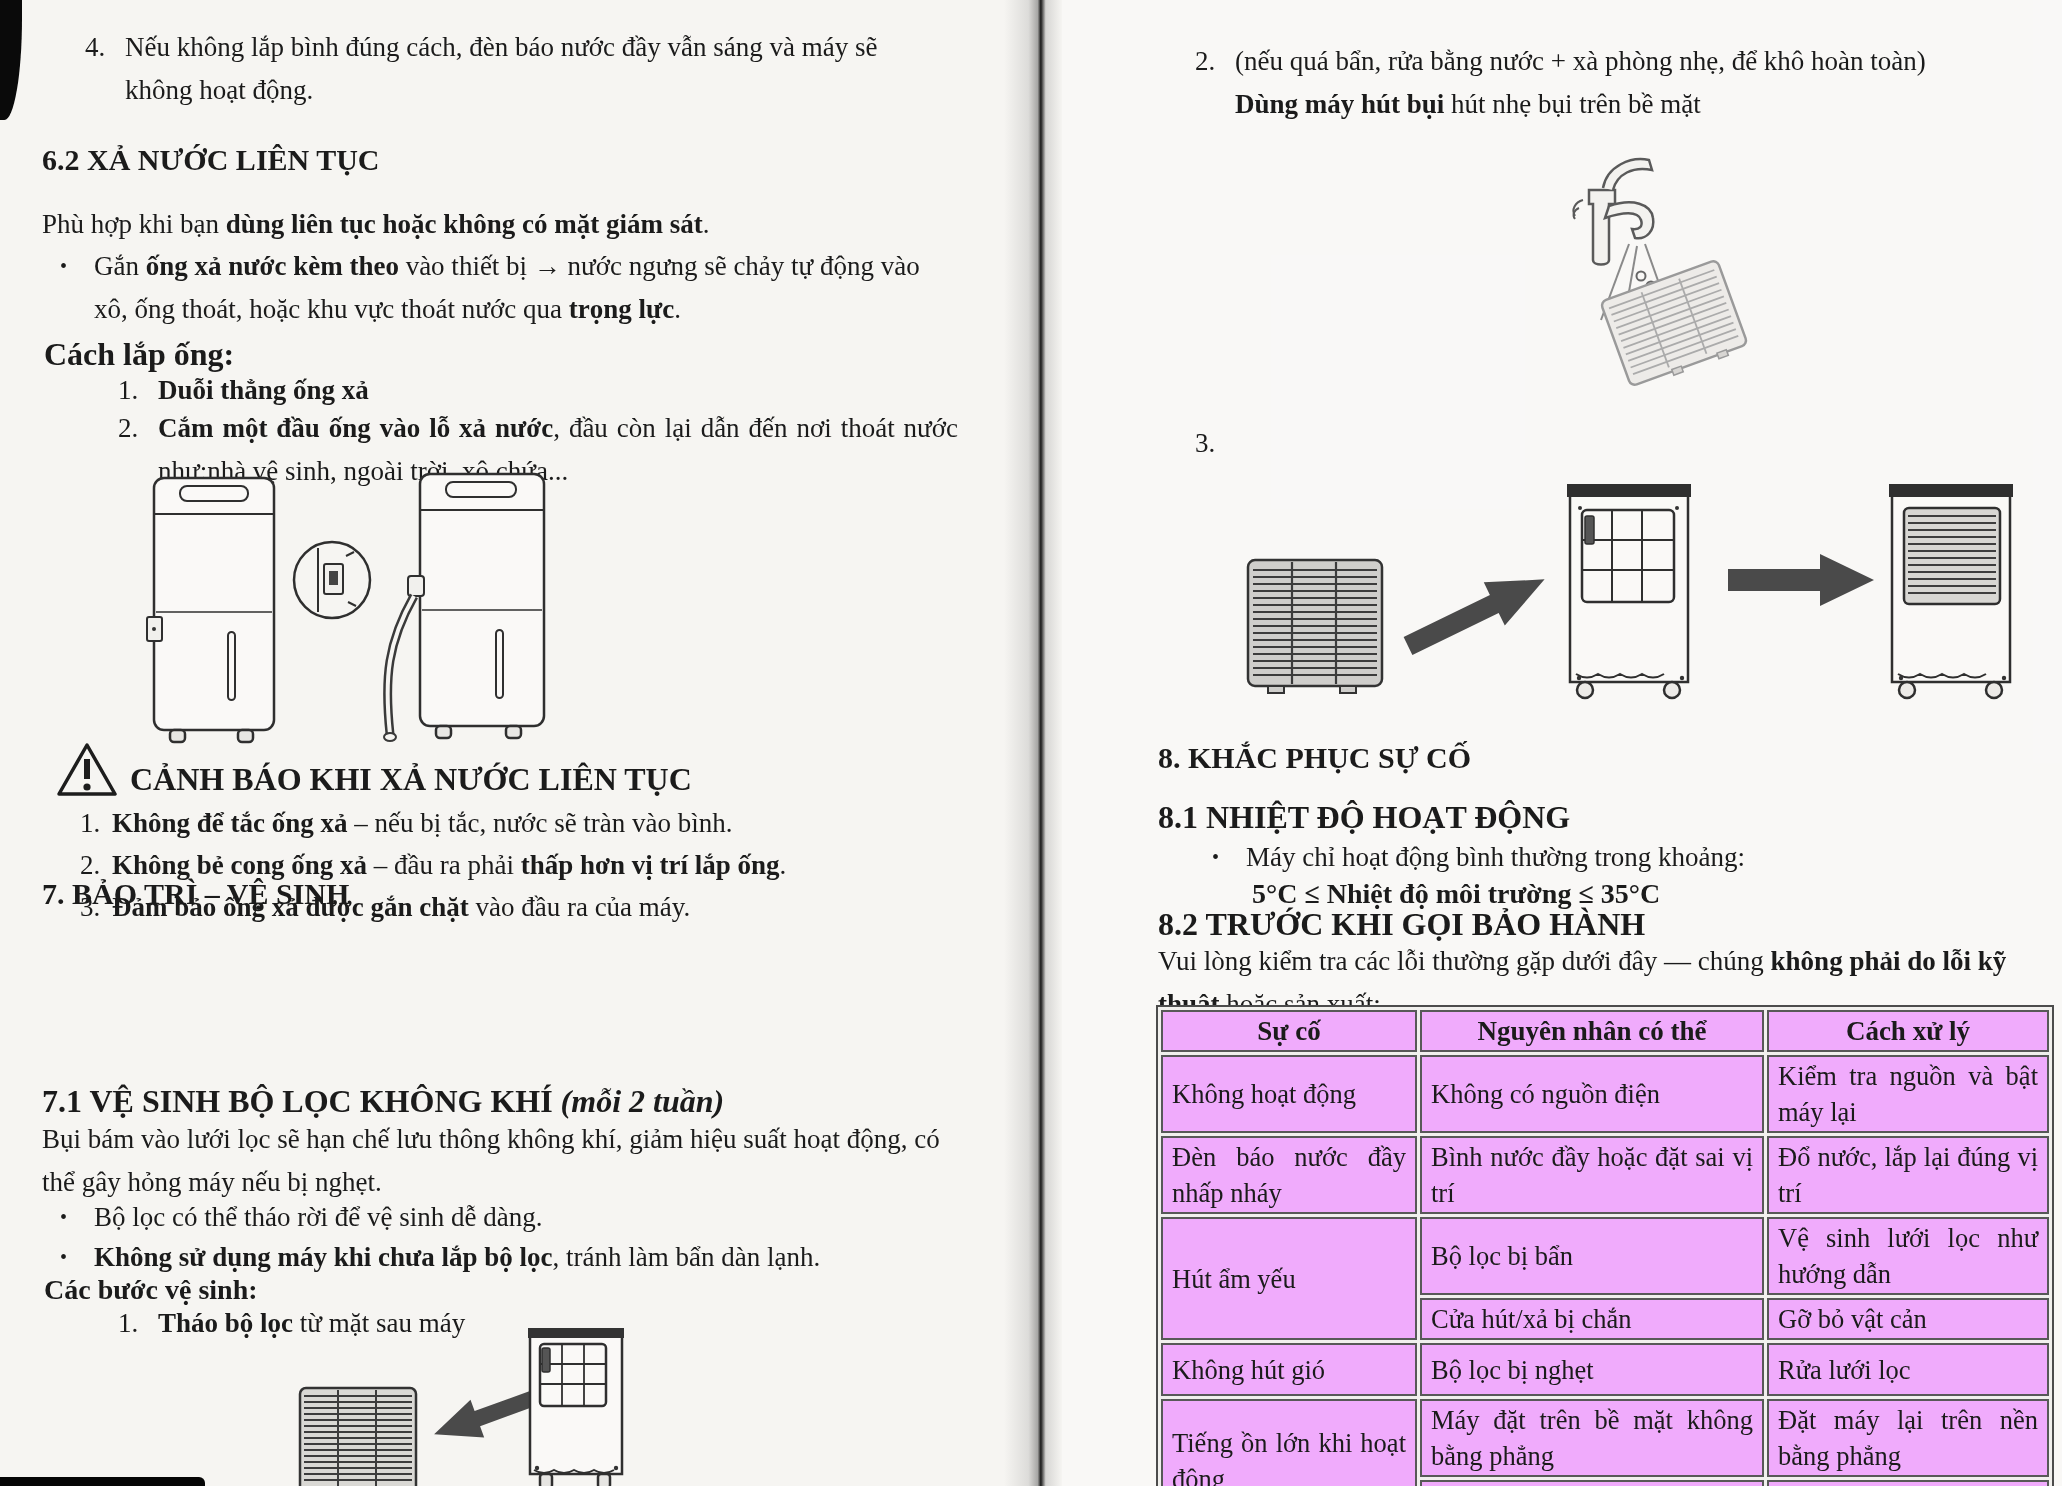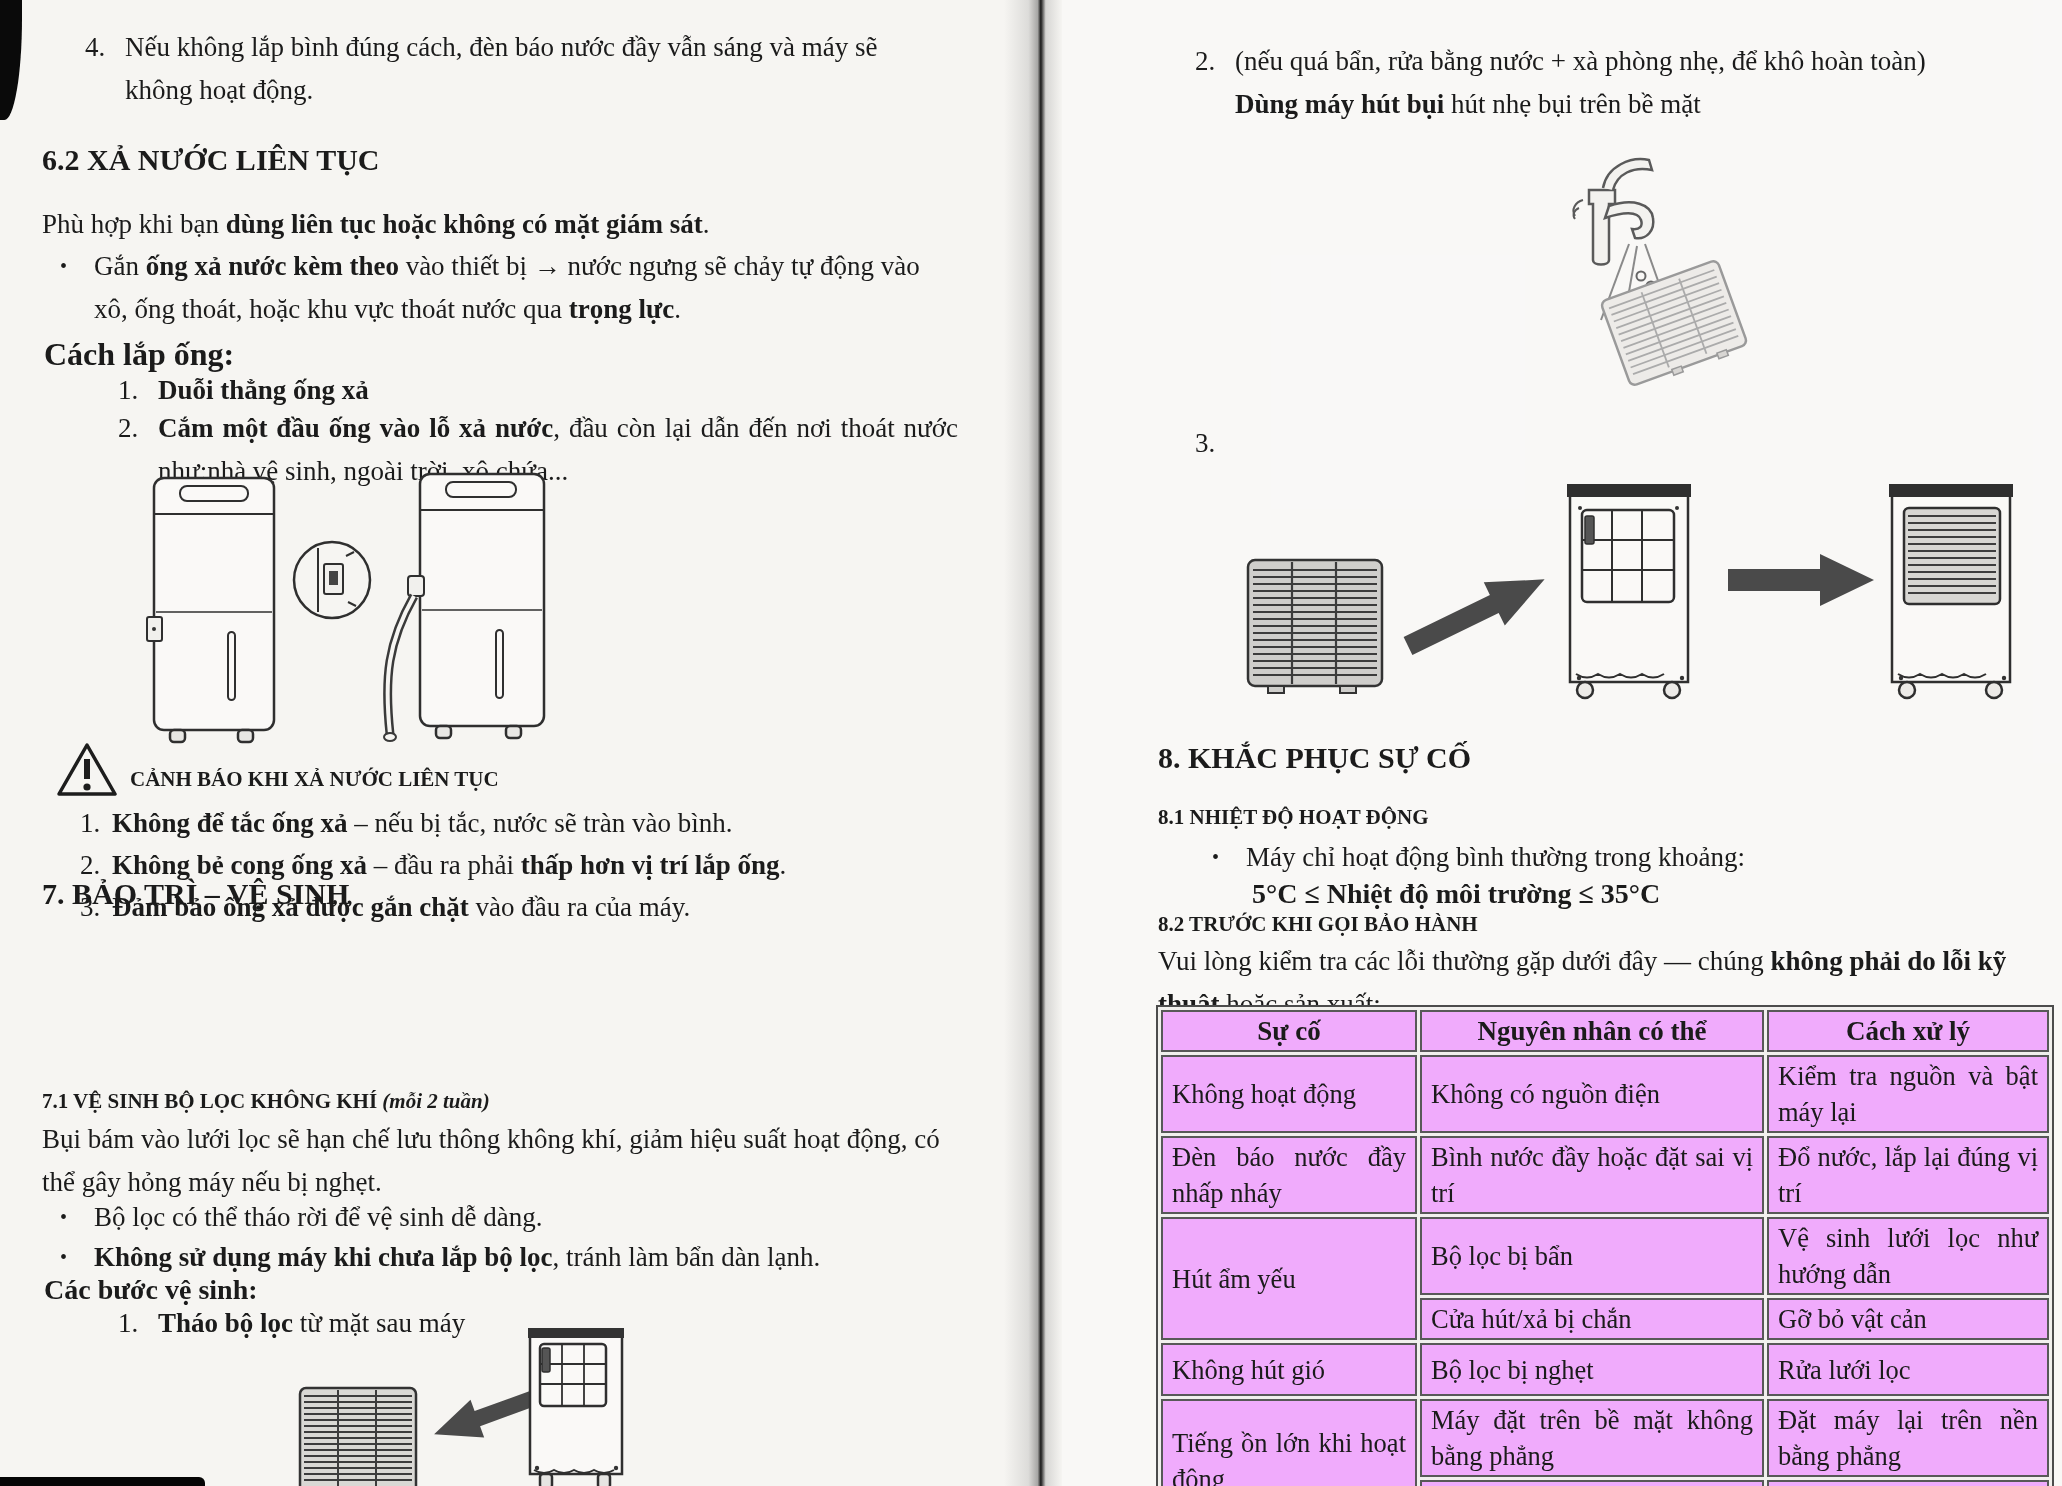--- a/index.html
+++ b/index.html
@@ -3,21 +3,21 @@
 <meta charset="utf-8">
 <style>
   html,body{margin:0;padding:0;background:#ddd;}
   #scan{position:relative;width:2062px;height:1486px;overflow:hidden;
         background:#f6f5f2;color:#1b1b1b;
         font-family:"Liberation Serif","DejaVu Serif",serif;font-size:27px;line-height:43px;}
   .abs{position:absolute;}
   .b{font-weight:700;}
   .i{font-style:italic;}
   .h1{font-size:30px;font-weight:700;white-space:nowrap;}
-  .h2{font-size:21px;font-weight:700;white-space:nowrap;}
+  .h2{font-size:32px;font-weight:700;white-space:nowrap;}
   .li{display:flex;align-items:flex-start;}
   .num{flex:0 0 40px;}
   .numw{flex:0 0 32px;}
   .dotc{flex:0 0 34px;font-size:20px;line-height:43px;}
   .txt{flex:1 1 auto;}
   .just{text-align:justify;}
   .nowrap{white-space:nowrap;}
   .bigdot{font-size:26px;vertical-align:-2px;}
   
   #corner-wedge{left:0;top:0;width:22px;height:120px;background:#0a0a0a;

